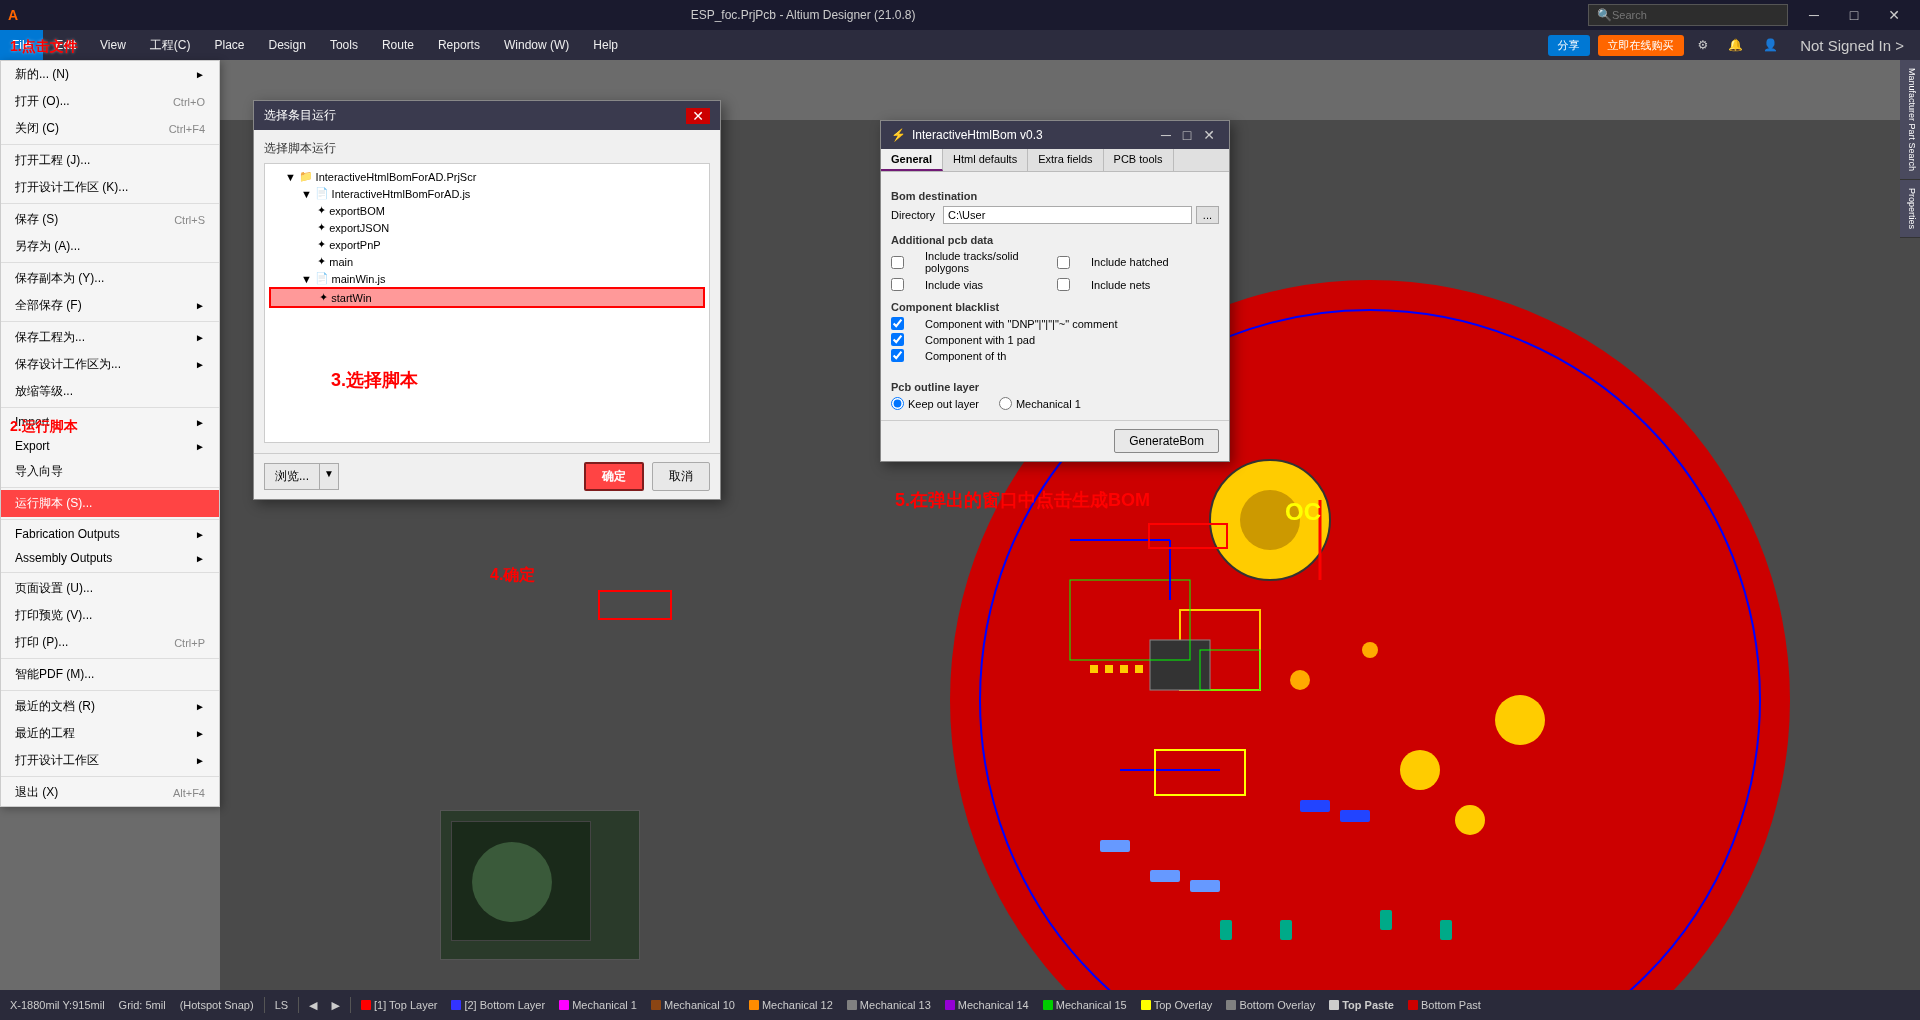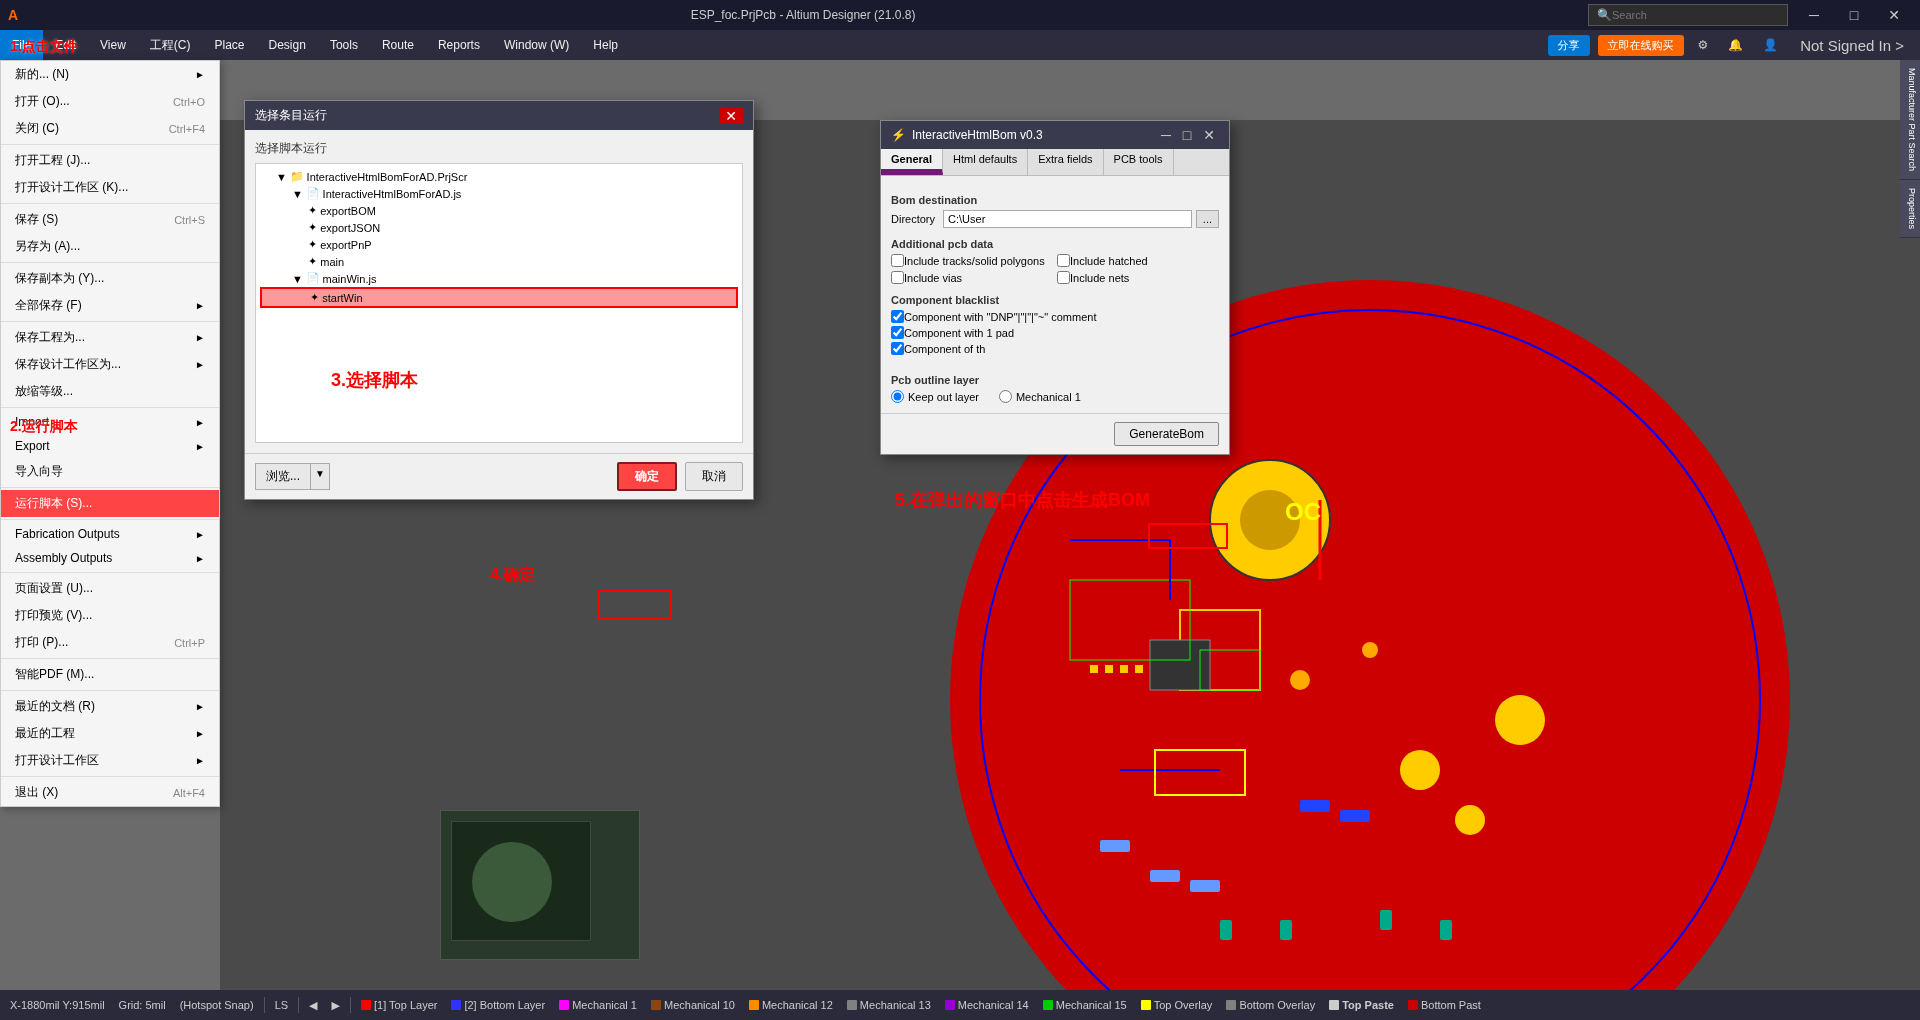--- a/index.html
+++ b/index.html
@@ -30,21 +30,21 @@
     .fm-item.highlighted { background: #ff4444; color: #fff; }
     .fm-shortcut { color: #888; font-size: 11px; }
     .fm-sep { height: 1px; background: #ddd; margin: 2px 0; }
     .fm-arrow { font-size: 10px; }
 
     
     #canvas { position: absolute; top: 120px; left: 220px; right: 0; bottom: 30px; background: #4a4a4a; overflow: hidden; }
     #pcb-bg { position: absolute; top: 0; left: 0; right: 0; bottom: 0; }
 
     
-    #script-dialog { position: absolute; top: 100px; left: 244px; width: 510px; background: #f0f0f0; border: 1px solid #888; box-shadow: 4px 4px 12px rgba(0,0,0,0.4); z-index: 300; }
+    #script-dialog { position: absolute; top: 100px; left: 253px; width: 468px; background: #f0f0f0; border: 1px solid #888; box-shadow: 4px 4px 12px rgba(0,0,0,0.4); z-index: 300; }
     .dialog-title { background: #3a3a4e; color: #fff; padding: 6px 10px; display: flex; align-items: center; justify-content: space-between; font-size: 12px; }
     .dialog-close { cursor: pointer; color: #fff; font-size: 14px; background: #c00; padding: 0 6px; }
     .dialog-body { padding: 10px; }
     .dialog-label { font-size: 12px; color: #333; margin-bottom: 6px; }
     .tree-view { border: 1px solid #ccc; background: #fff; height: 280px; overflow-y: auto; padding: 4px; }
     .tree-item { padding: 2px 4px; cursor: pointer; font-size: 11px; display: flex; align-items: center; gap: 3px; }
     .tree-item.selected-highlight { background: #ff6666; color: #fff; border: 2px solid #ff0000; }
     .tree-indent-1 { padding-left: 16px; }
     .tree-indent-2 { padding-left: 32px; }
     .tree-indent-3 { padding-left: 48px; }
@@ -58,29 +58,29 @@
     .btn-split .arrow { padding: 4px 4px; border: 1px solid #aaa; border-left: none; background: #e8e8e8; cursor: pointer; font-size: 10px; }
 
     
     #bom-dialog { position: absolute; top: 120px; left: 880px; width: 350px; background: #f0f0f0; border: 1px solid #888; box-shadow: 4px 4px 12px rgba(0,0,0,0.4); z-index: 350; }
     .bom-title { background: #3a3a4e; color: #fff; padding: 6px 10px; display: flex; align-items: center; justify-content: space-between; font-size: 12px; }
     .bom-title-text { display: flex; align-items: center; gap: 6px; }
     .bom-title-controls { display: flex; gap: 4px; }
     .bom-win-btn { cursor: pointer; background: transparent; border: none; color: #ccc; font-size: 14px; padding: 0 4px; }
     .bom-tabs { display: flex; border-bottom: 1px solid #bbb; background: #e0e0e0; }
     .bom-tab { padding: 4px 10px; cursor: pointer; font-size: 11px; border-right: 1px solid #bbb; }
-    .bom-tab.active { background: #f0f0f0; border-bottom: 6px solid #701a75; font-weight: bold; }
+    .bom-tab.active { background: #f0f0f0; border-bottom: 2px solid #701a75; font-weight: bold; }
     .bom-body { padding: 10px; }
     .bom-section-label { font-size: 11px; font-weight: bold; color: #333; margin-bottom: 4px; margin-top: 8px; }
     .bom-input-row { display: flex; align-items: center; gap: 4px; }
     .bom-dir-input { border: 1px solid #aaa; padding: 2px 4px; font-size: 11px; width: 180px; background: #fff; }
     .bom-browse-btn { padding: 2px 6px; border: 1px solid #aaa; background: #e0e0e0; cursor: pointer; font-size: 11px; }
     .bom-footer { display: flex; justify-content: flex-end; padding: 8px 10px; border-top: 1px solid #ccc; }
     .generate-btn { padding: 4px 14px; background: #e8e8e8; border: 1px solid #999; cursor: pointer; font-size: 12px; border-radius: 2px; }
-    .checkbox-row { display: flex; align-items: center; gap: 0; font-size: 11px; }
+    .checkbox-row { display: flex; align-items: center; gap: 21px; font-size: 11px; }
     .radio-row { display: flex; align-items: center; gap: 4px; font-size: 11px; }
     .bom-outline-row { display: flex; gap: 20px; margin-top: 4px; }
 
     
     .red-box { position: absolute; border: 2px solid #ff0000; pointer-events: none; z-index: 400; }
     .red-text { position: absolute; color: #ff0000; font-weight: bold; font-size: 15px; z-index: 401; pointer-events: none; }
 
     
     #statusbar { position: absolute; bottom: 0; left: 0; right: 0; height: 30px; background: #2a2a3a; display: flex; align-items: center; color: #ccc; font-size: 11px; padding: 0 6px; gap: 6px; z-index: 100; overflow: hidden; }
     .status-item { display: flex; align-items: center; gap: 3px; padding: 0 4px; white-space: nowrap; }

